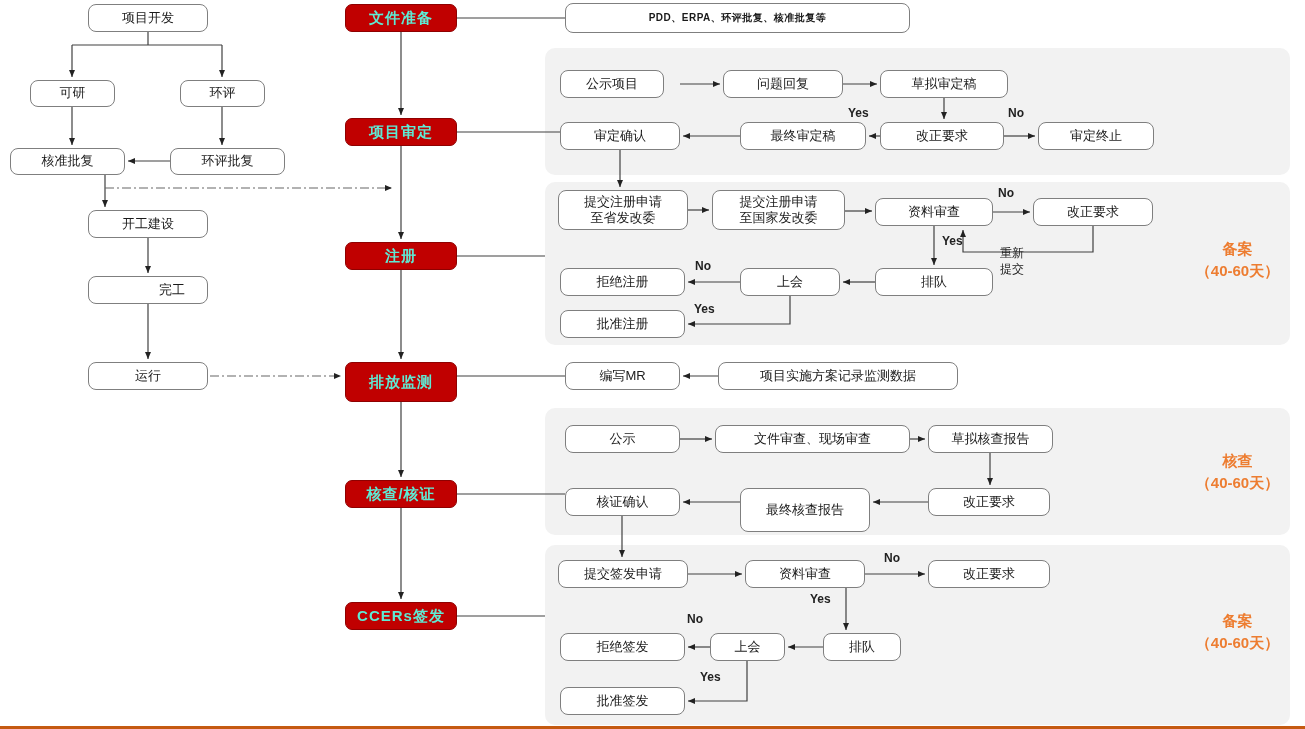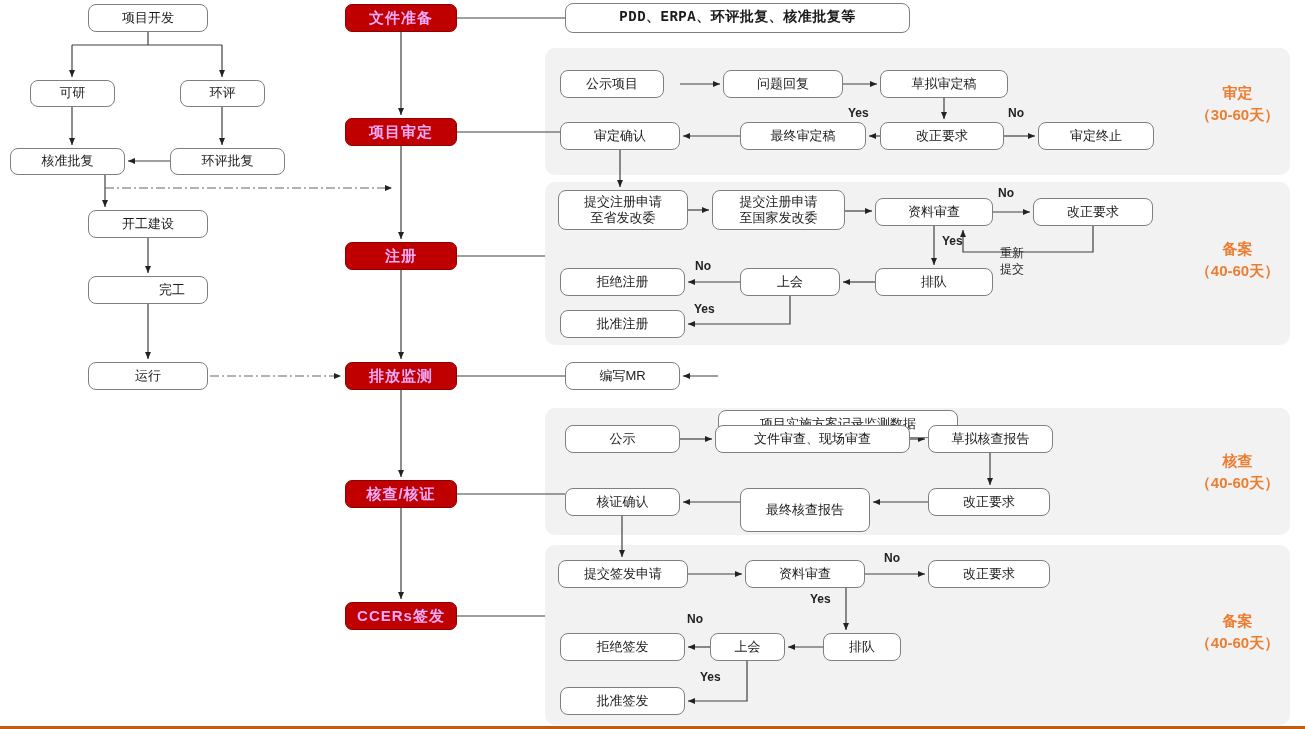--- a/index.html
+++ b/index.html
@@ -3,23 +3,23 @@
 <meta charset="utf-8">
 <style>
   * { margin:0; padding:0; box-sizing:border-box; }
   body { font-family:"Liberation Sans","DejaVu Sans",sans-serif; background:#ffffff; }
   #canvas { position:relative; width:1305px; height:729px; background:#fff; overflow:hidden; }
   .panel { position:absolute; background:var(--panel_gray,#F2F2F2); border-radius:10px; z-index:0; }
   svg.wires { position:absolute; left:0; top:0; z-index:1; }
   .box { position:absolute; background:#fff; border:1px solid var(--box_border,#7F7F7F);
          border-radius:8px; display:flex; flex-direction:column; align-items:center; justify-content:center;
          font-size:13px; color:#1a1a1a; line-height:1.25; z-index:2; text-align:center; }
-  .box.bold { font-weight:bold; font-size:14px; letter-spacing:.5px;font-family:Liberation Mono, monospace; }
+  .box.bold { font-weight:bold; font-size:10px; letter-spacing:.5px; }
   .red { position:absolute; background:var(--stage_red,#C00000); border:1px solid var(--stage_red_border,#8F0000);
-         border-radius:7px; color:#f0abfc; font-weight:bold; font-size:15px; letter-spacing:1px;
+         border-radius:7px; color:#5eead4; font-weight:bold; font-size:15px; letter-spacing:1px;
          display:flex; align-items:center; justify-content:center; z-index:2; }
   .tag { position:absolute; color:var(--tag_orange,#ED7D31); font-weight:bold; font-size:15px;
          text-align:center; line-height:1.45; z-index:2; }
   .lbl { position:absolute; font-size:12px; font-weight:bold; color:#222; z-index:3; }
   .lbl.plain { font-weight:400; text-align:left; line-height:1.3; }
   #bottom-rule { position:absolute; left:0; top:726px; width:1305px; height:3px;
                  background:var(--bottom_rule,#C55A11); z-index:4; }
 </style>
 </head>
 <body>
@@ -107,39 +107,35 @@
   <div class="box" style="left:180px;top:80px;width:85px;height:27px;">环评</div>
   <div class="box" style="left:10px;top:148px;width:115px;height:27px;">核准批复</div>
   <div class="box" style="left:170px;top:148px;width:115px;height:27px;">环评批复</div>
   <div class="box" style="left:88px;top:210px;width:120px;height:28px;">开工建设</div>
   <div class="box" style="left:88px;top:276px;width:120px;height:28px;padding-left:48px;">完工</div>
   <div class="box" style="left:88px;top:362px;width:120px;height:28px;">运行</div>
 
   <div class="red" style="left:345px;top:4px;width:112px;height:28px;">文件准备</div>
   <div class="red" style="left:345px;top:118px;width:112px;height:28px;">项目审定</div>
   <div class="red" style="left:345px;top:242px;width:112px;height:28px;">注册</div>
-  <div class="red" style="left:345px;top:362px;width:112px;height:28px;">排放监测</div>
+  <div class="red" style="left:345px;top:362px;width:112px;height:40px;">排放监测</div>
   <div class="red" style="left:345px;top:480px;width:112px;height:28px;">核查/核证</div>
   <div class="red" style="left:345px;top:602px;width:112px;height:28px;">CCERs签发</div>
 
   <div class="box bold" style="left:565px;top:3px;width:345px;height:30px;">PDD、ERPA、环评批复、核准批复等</div>
 
   <div class="box" style="left:560px;top:70px;width:104px;height:28px;">公示项目</div>
   <div class="box" style="left:723px;top:70px;width:120px;height:28px;">问题回复</div>
   <div class="box" style="left:880px;top:70px;width:128px;height:28px;">草拟审定稿</div>
   <div class="box" style="left:560px;top:122px;width:120px;height:28px;">审定确认</div>
   <div class="box" style="left:740px;top:122px;width:126px;height:28px;">最终审定稿</div>
   <div class="box" style="left:880px;top:122px;width:124px;height:28px;">改正要求</div>
   <div class="box" style="left:1038px;top:122px;width:116px;height:28px;">审定终止</div>
   <span class="lbl" style="left:848px;top:106px;">Yes</span>
   <span class="lbl" style="left:1008px;top:106px;">No</span>
-  <div class="tag" style="left:1180px;top:82px;width:115px;">
-    <div>审定</div>
-    <div>（30-60天）</div>
-  </div>
 
   <div class="box" style="left:558px;top:190px;width:130px;height:40px;">
     <span>提交注册申请</span>
     <span>至省发改委</span>
   </div>
   <div class="box" style="left:712px;top:190px;width:133px;height:40px;">
     <span>提交注册申请</span>
     <span>至国家发改委</span>
   </div>
   <div class="box" style="left:875px;top:198px;width:118px;height:28px;">资料审查</div>
@@ -155,21 +151,21 @@
     <div>提交</div>
   </div>
   <span class="lbl" style="left:695px;top:259px;">No</span>
   <span class="lbl" style="left:694px;top:302px;">Yes</span>
   <div class="tag" style="left:1180px;top:238px;width:115px;">
     <div>备案</div>
     <div>（40-60天）</div>
   </div>
 
   <div class="box" style="left:565px;top:362px;width:115px;height:28px;">编写MR</div>
-  <div class="box" style="left:718px;top:362px;width:240px;height:28px;margin-top:48px;">项目实施方案记录监测数据</div>
+  <div class="box" style="left:718px;top:362px;width:240px;height:28px;">项目实施方案记录监测数据</div>
 
   <div class="box" style="left:565px;top:425px;width:115px;height:28px;">公示</div>
   <div class="box" style="left:715px;top:425px;width:195px;height:28px;">文件审查、现场审查</div>
   <div class="box" style="left:928px;top:425px;width:125px;height:28px;">草拟核查报告</div>
   <div class="box" style="left:565px;top:488px;width:115px;height:28px;">核证确认</div>
   <div class="box" style="left:740px;top:488px;width:130px;height:44px;">最终核查报告</div>
   <div class="box" style="left:928px;top:488px;width:122px;height:28px;">改正要求</div>
   <div class="tag" style="left:1180px;top:450px;width:115px;">
     <div>核查</div>
     <div>（40-60天）</div>

